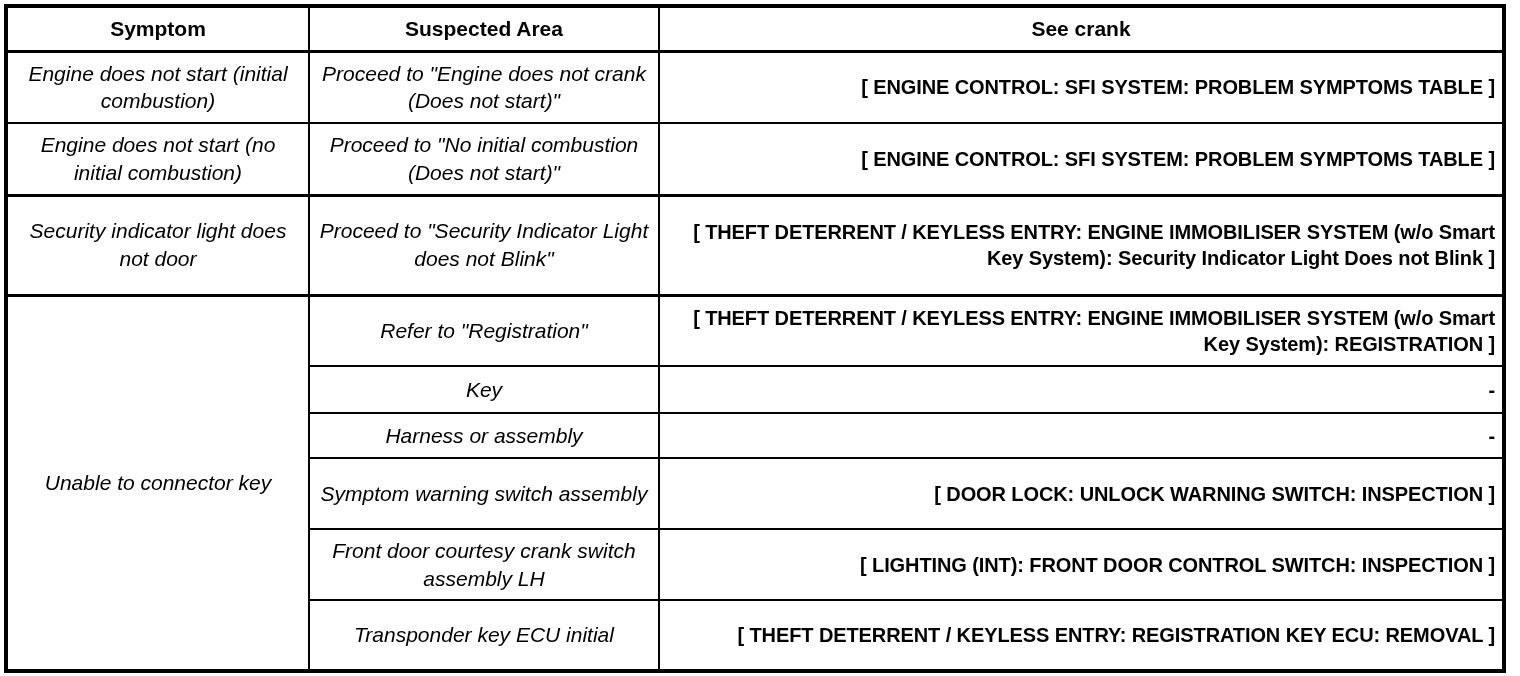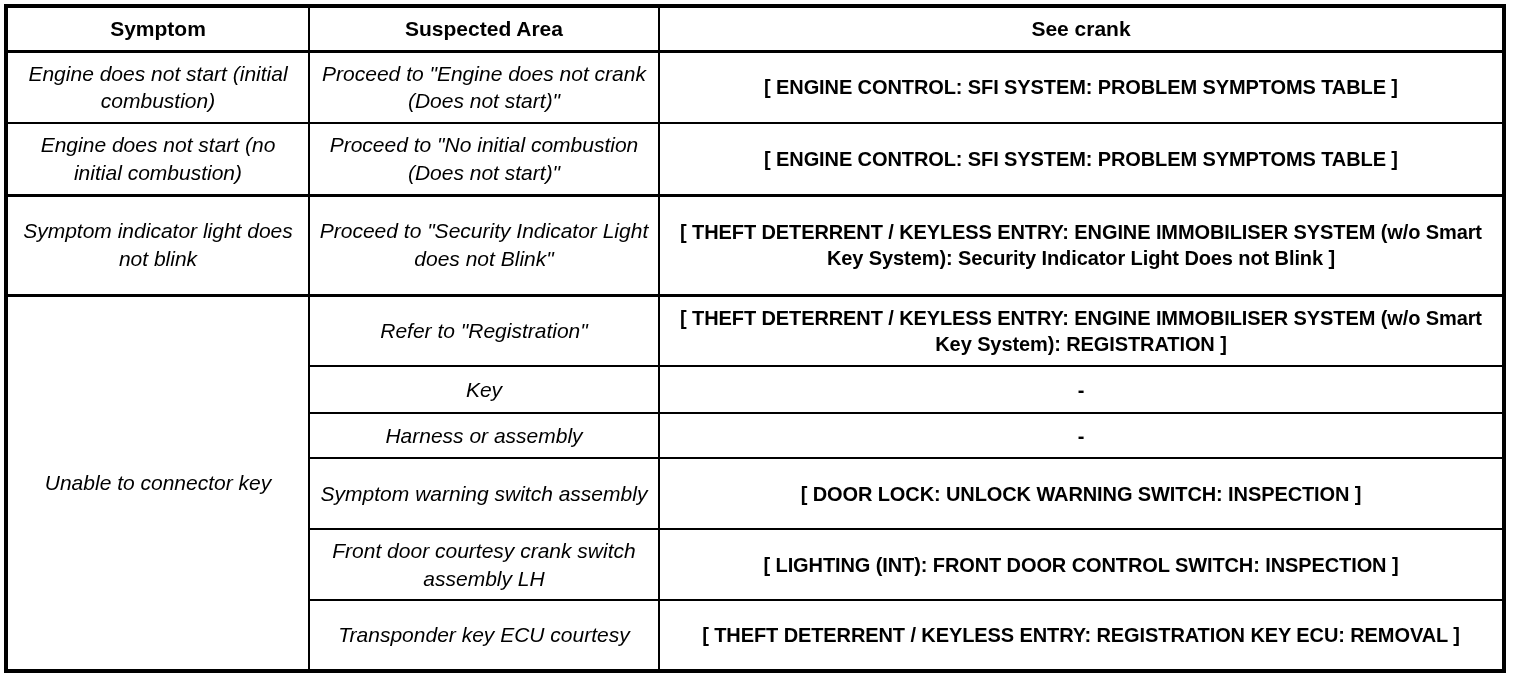--- a/index.html
+++ b/index.html
@@ -58,21 +58,21 @@
   td.cell-suspected {
     text-align: center;
     font-weight: normal;
     font-size: 21px;
     line-height: 1.32;
     font-style: italic;
   }
 
   
   td.cell-seepage {
-    text-align: center;
+    text-align: right;
     font-weight: bold;
     font-size: 20px;
     line-height: 1.3;
     letter-spacing: -0.1px;
     margin-top: 20px;
   }
 
   td.cell-seepage.dash {
     font-weight: bold;
     font-size: 20px;
@@ -123,21 +123,21 @@
         <td class="cell-seepage h72">[ ENGINE CONTROL: SFI SYSTEM: PROBLEM SYMPTOMS TABLE ]</td>
       </tr>
 
       <tr>
         <td class="cell-symptom h72">Engine does not start (no initial combustion)</td>
         <td class="cell-suspected h72">Proceed to "No initial combustion (Does not start)"</td>
         <td class="cell-seepage h72">[ ENGINE CONTROL: SFI SYSTEM: PROBLEM SYMPTOMS TABLE ]</td>
       </tr>
 
       <tr class="group-start">
-        <td class="cell-symptom h100">Symptom indicator light does not blink</td>
+        <td class="cell-symptom h100">Security indicator light does not door</td>
         <td class="cell-suspected h100">Proceed to "Security Indicator Light does not Blink"</td>
         <td class="cell-seepage h100">[ THEFT DETERRENT / KEYLESS ENTRY: ENGINE IMMOBILISER SYSTEM (w/o Smart Key System): Security Indicator Light Does not Blink ]</td>
       </tr>
 
       <tr class="group-start">
         <td class="cell-symptom rowspan-group" rowspan="6">Unable to connector key</td>
         <td class="cell-suspected h71">Refer to "Registration"</td>
         <td class="cell-seepage h71">[ THEFT DETERRENT / KEYLESS ENTRY: ENGINE IMMOBILISER SYSTEM (w/o Smart Key System): REGISTRATION ]</td>
       </tr>
 
@@ -155,20 +155,20 @@
         <td class="cell-suspected h71">Symptom warning switch assembly</td>
         <td class="cell-seepage h71">[ DOOR LOCK: UNLOCK WARNING SWITCH: INSPECTION ]</td>
       </tr>
 
       <tr>
         <td class="cell-suspected h71">Front door courtesy crank switch assembly LH</td>
         <td class="cell-seepage h71">[ LIGHTING (INT): FRONT DOOR CONTROL SWITCH: INSPECTION ]</td>
       </tr>
 
       <tr>
-        <td class="cell-suspected h71">Transponder key ECU courtesy</td>
+        <td class="cell-suspected h71">Transponder key ECU initial</td>
         <td class="cell-seepage h71">[ THEFT DETERRENT / KEYLESS ENTRY: REGISTRATION KEY ECU: REMOVAL ]</td>
       </tr>
 
     </tbody>
   </table>
 
 </div>
 
 </body></html>

